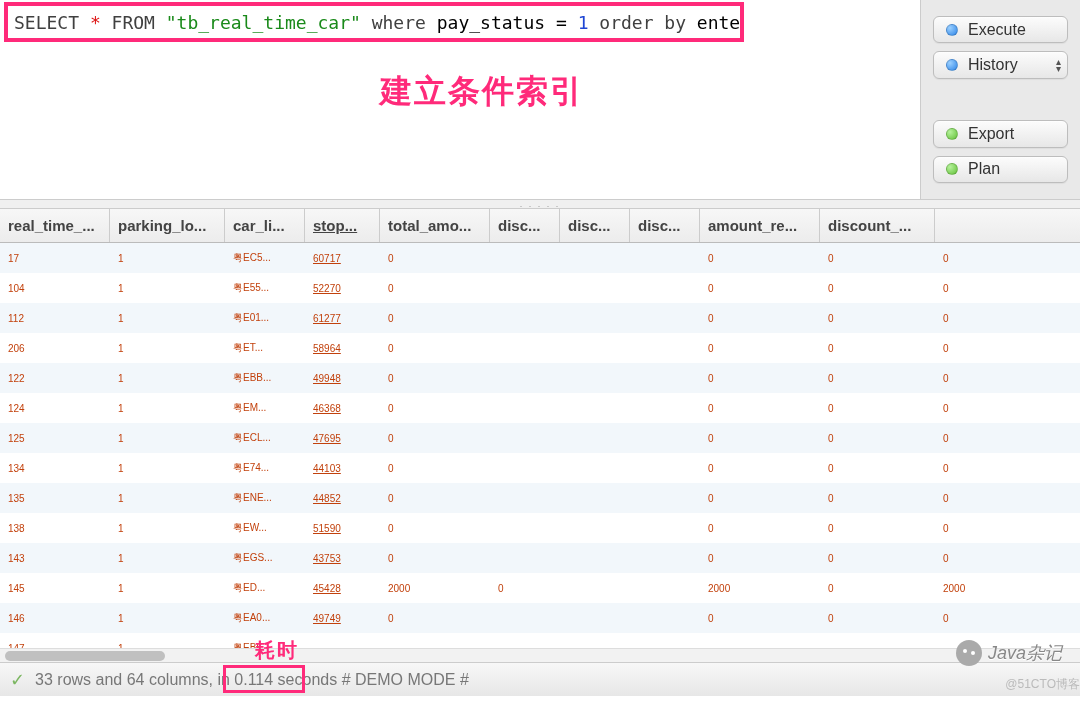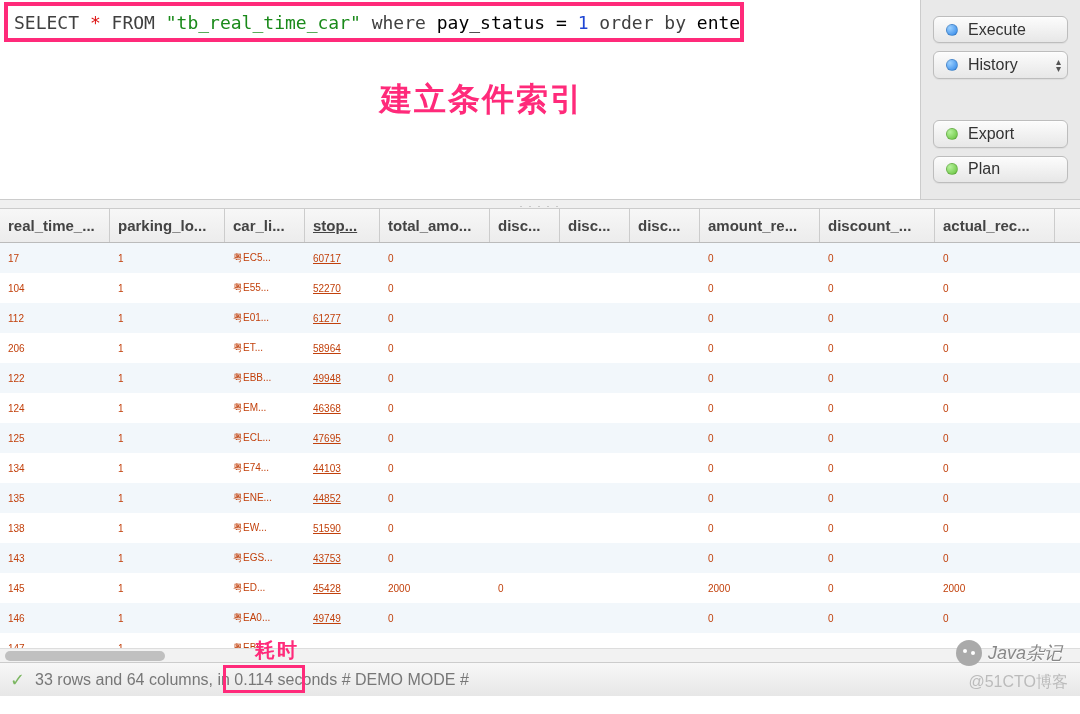--- a/index.html
+++ b/index.html
@@ -2,21 +2,21 @@
 <html><head>
 <meta charset="utf-8">
 <style>
 * { box-sizing: border-box; margin: 0; padding: 0; }
 html, body { width: 1080px; height: 714px; font-family: "Helvetica Neue", Arial, sans-serif; background: #ececec; overflow: hidden; }
 .app { display: flex; flex-direction: column; width: 100%; height: 100%; background: #fff; }
 
 .top-area { display: flex; height: 200px; background: linear-gradient(#fdfdfd, #f3f3f3); border-bottom: 1px solid #ccc; }
 .sql-pane { flex: 1; padding: 2px 4px; position: relative; background: #fff; }
 .sql-box { border: 4px solid #ff2a7a; width: 740px; height: 40px; padding: 4px 6px; font-family: "Menlo","Monaco",monospace; font-size: 18px; line-height: 26px; white-space: nowrap; overflow: hidden; }
-.annotation-cn { position: absolute; left: 380px; top: 70px; font-size: 32px; font-weight: 700; color: #ff2a7a; letter-spacing: 2px; margin-top: 8px; }
+.annotation-cn { position: absolute; left: 380px; top: 70px; font-size: 32px; font-weight: 700; color: #ff2a7a; letter-spacing: 2px; }
 .side-buttons { width: 160px; background: #e9e9e9; display: flex; flex-direction: column; padding: 16px 12px; gap: 8px; border-left: 1px solid #ccc; }
 .btn-gap { height: 30px; }
 .mac-btn { height: 32px; border: 1px solid #bdbdbd; border-radius: 6px; background: linear-gradient(#fcfcfc,#e7e7e7); display: flex; align-items: center; padding: 0 12px; font-size: 16px; color: #333; cursor: pointer; position: relative; box-shadow: 0 1px 0 rgba(255,255,255,0.6) inset, 0 1px 1px rgba(0,0,0,0.05); }
 .dot { width: 12px; height: 12px; border-radius: 50%; margin-right: 10px; border: 1px solid rgba(0,0,0,0.15); }
 .dot-blue { background: radial-gradient(circle at 30% 30%, #9bd0ff, #2f86e8); }
 .dot-green { background: radial-gradient(circle at 30% 30%, #b6f29c, #63c138); }
 .stepper { position: absolute; right: 6px; display: flex; flex-direction: column; font-size: 10px; color: #555; gap: 0; }
 .stepper span { line-height: 7px; }
 
 .separator { height: 8px; background: #f0f0f0; display:flex; align-items:center; justify-content:center; color:#999; letter-spacing:2px; font-size:9px; }
@@ -34,21 +34,21 @@
 .c4 { width: 110px; } .c5 { width: 70px; } .c6 { width: 70px; } .c7 { width: 70px; }
 .c8 { width: 120px; } .c9 { width: 115px; } .c10 { width: 120px; }
 
 .hscroll { height: 14px; background: #f2f2f2; border-top: 1px solid #ddd; position: relative; }
 .hscroll-thumb { position:absolute; left:5px; top:2px; height:10px; width:160px; border-radius:5px; background: #c0c0c0; }
 
 .statusbar { height: 34px; background: linear-gradient(#f7f7f7,#e7e7e7); border-top: 1px solid #ccc; display:flex; align-items:center; padding: 0 10px; font-size: 16px; color: #777; position: relative; }
 .check { color: #7bb661; font-size: 18px; margin-right: 10px; }
 .timing-box { position: absolute; left: 223px; top: 2px; width: 82px; height: 28px; border: 3px solid #ff2a7a; }
 .timing-label { position: absolute; left: 255px; top: -26px; color: #ff2a7a; font-size: 20px; font-weight: 700; letter-spacing: 2px; }
-.watermark { position: absolute; right: 12px; bottom: 3px; font-size: 16px; color: #bbb; }
+.watermark { position: absolute; right: 0; bottom: 3px; font-size: 12px; color: #bbb; }
 .wx-badge { position: absolute; right: 18px; bottom: 30px; display:flex; align-items:center; color:#888; font-style: italic; font-size: 18px; text-shadow: 0 1px 0 #fff; }
 .wx-icon { width:26px; height:26px; border-radius:50%; background:#aaa; margin-right:6px; position:relative; }
 .wx-icon::before, .wx-icon::after { content:""; position:absolute; border-radius:50%; background:#fff; }
 .wx-icon::before { width:4px; height:4px; left:7px; top:9px; }
 .wx-icon::after { width:4px; height:4px; left:15px; top:11px; }
 
 .kw-blue { color: #404040; }
 .kw-red { color: #d11; }
 .kw-green { color: #1a8a1a; }
 .kw-num { color: #1f46d4; }
@@ -106,21 +106,20 @@
       <div class="th c0">real_time_...</div>
       <div class="th c1">parking_lo...</div>
       <div class="th c2">car_li...</div>
       <div class="th c3">stop...</div>
       <div class="th c4">total_amo...</div>
       <div class="th c5">disc...</div>
       <div class="th c6">disc...</div>
       <div class="th c7">disc...</div>
       <div class="th c8">amount_re...</div>
       <div class="th c9">discount_...</div>
-      <div class="th c10">actual_rec...</div>
     </div>
     <div class="tbody" id="tbody">
         <div class="tr">
           <div class="td c0">17</div>
           <div class="td c1">1</div>
           <div class="td c2">粤EC5...</div>
           <div class="td c3">60717</div>
           <div class="td c4">0</div>
           <div class="td c5"></div>
           <div class="td c6"></div>

